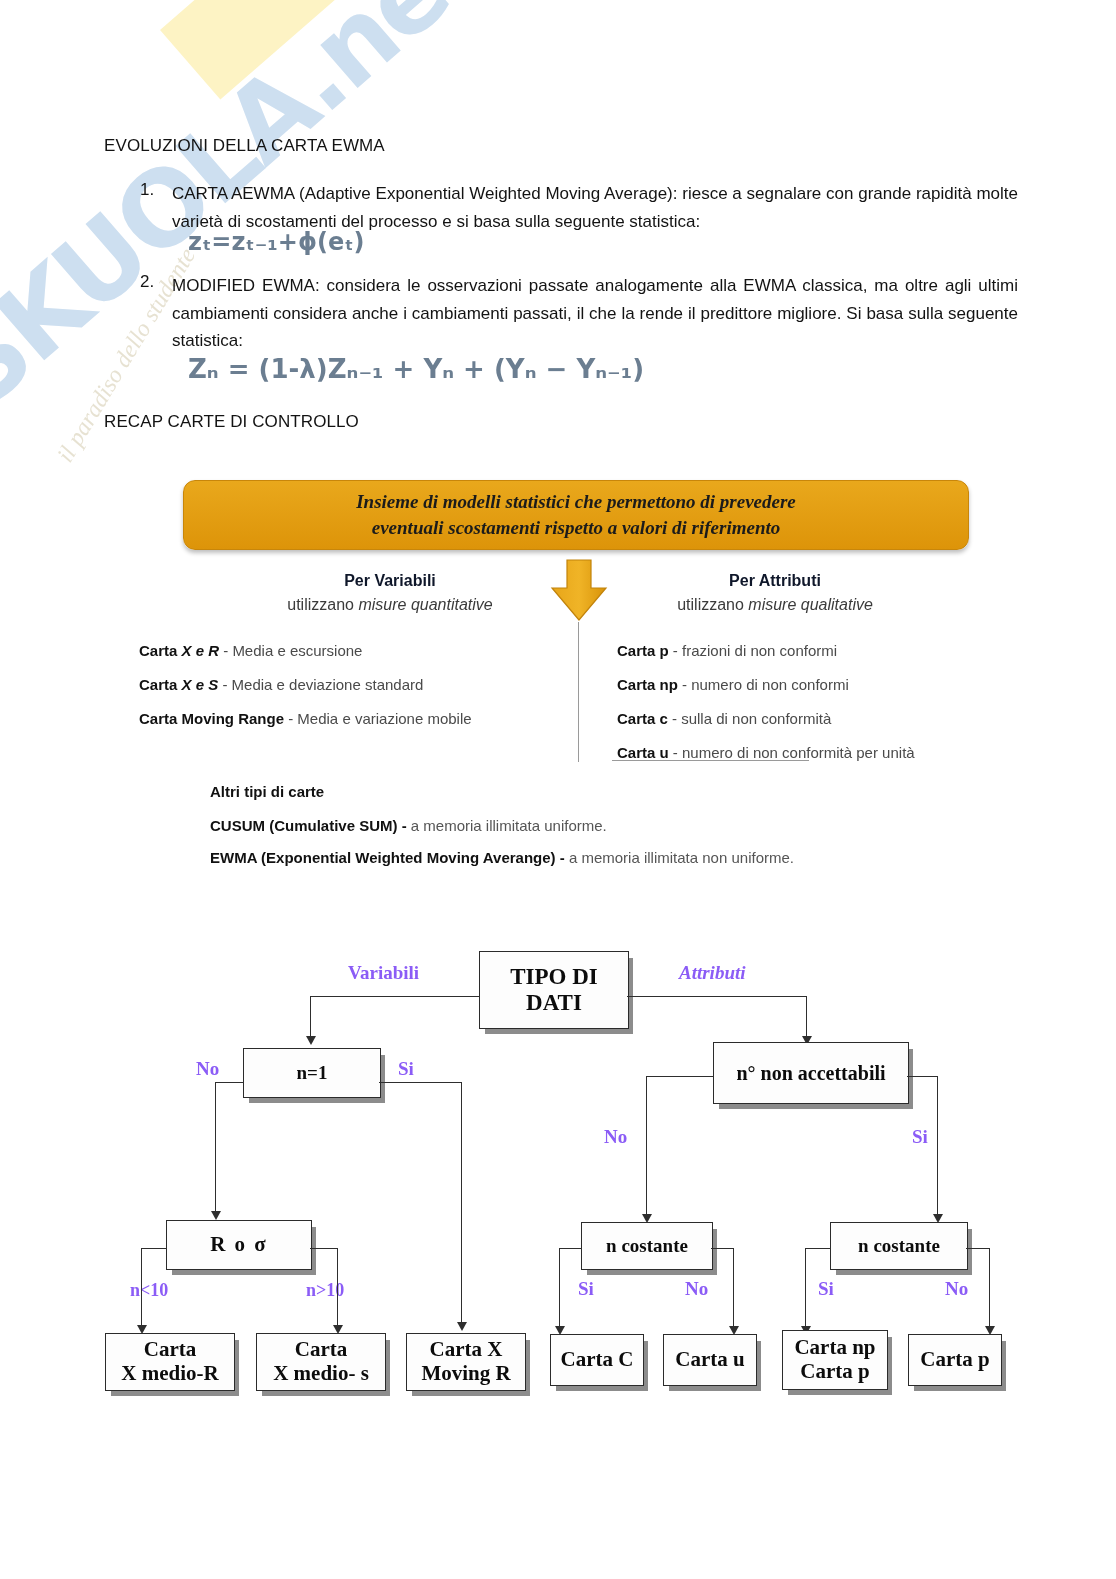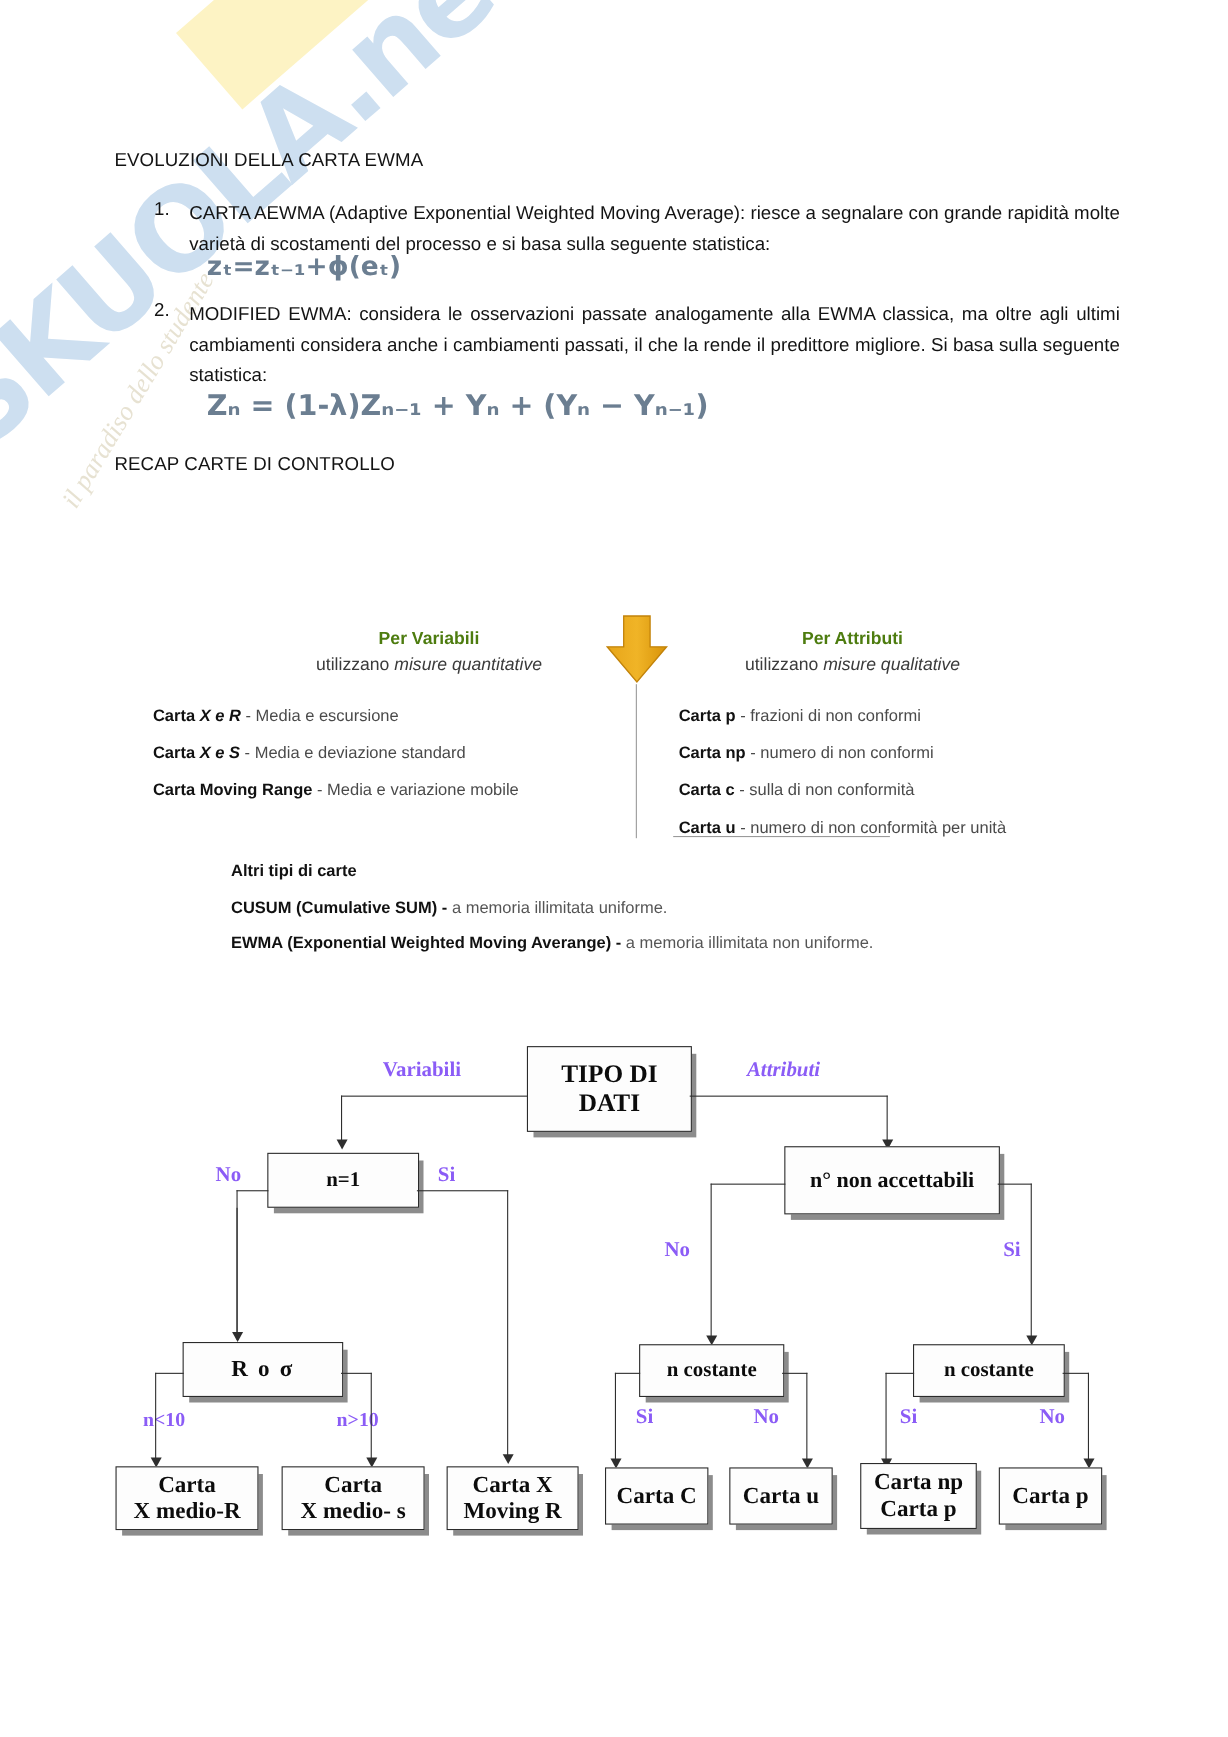--- a/index.html
+++ b/index.html
@@ -29,21 +29,21 @@
   
   .recap{position:absolute;left:0;top:470px;width:1116px;height:420px;z-index:2;}
   .obox{position:absolute;left:183px;top:10px;width:784px;height:68px;border-radius:12px;
         background:linear-gradient(#e9a81c,#dd9409);border:1px solid #c8860a;
         box-shadow:0 3px 4px rgba(0,0,0,.25);}
   .obox .t{position:absolute;inset:0;display:flex;flex-direction:column;align-items:center;justify-content:center;
            font-family:"Liberation Serif", serif;font-style:italic;font-weight:bold;font-size:19px;color:#1b1b1b;line-height:1.35;}
   .arrow{position:absolute;left:546px;top:88px;width:66px;height:66px;z-index:3;}
   .vdiv{position:absolute;left:578px;top:152px;width:1px;height:140px;background:#9a9a9a;}
   .hrule{position:absolute;left:612px;top:290px;width:197px;height:1px;background:#9a9a9a;}
-  .colhead{position:absolute;text-align:center;font-size:16px;font-weight:bold;color:#4d7c0f;}
+  .colhead{position:absolute;text-align:center;font-size:16px;font-weight:bold;color:#0f172a;}
   .colsub{position:absolute;text-align:center;font-size:16px;color:#3b3b3b;}
   .colsub i{font-style:italic;text-align:center;}
   .itm{position:absolute;font-size:15px;color:#4a4a4a;white-space:nowrap;}
   .itm b{color:#111;font-weight:bold;}
   .itm i{font-weight:bold;font-style:italic;color:#111;}
   .alt-h{position:absolute;font-size:15px;font-weight:bold;color:#111;}
   .alt-r{position:absolute;font-size:15px;color:#555;white-space:nowrap;}
   .alt-r b{color:#111;font-weight:bold;}
 
   
@@ -81,20 +81,26 @@
 
     <div class="num" style="left:140px;top:272px;">2.</div>
     <div class="para" style="left:172px;top:272px;width:846px;">MODIFIED EWMA: considera le osservazioni passate analogamente alla EWMA classica, ma oltre agli ultimi cambiamenti considera anche i cambiamenti passati, il che la rende il predittore migliore. Si basa sulla seguente statistica:</div>
     <div class="formula" style="left:188px;top:354px;font-size:26px;">Zₙ = (1-λ)Zₙ₋₁ + Yₙ + (Yₙ − Yₙ₋₁)</div>
 
     <div class="h-line" style="left:104px;top:412px;">RECAP CARTE DI CONTROLLO</div>
   </div>
 
   <div class="recap">
 
+    <div class="obox">
+      <div class="t">
+        <span>Insieme di modelli statistici che permettono di prevedere</span>
+        <span>eventuali scostamenti rispetto a valori di riferimento</span>
+      </div>
+    </div>
 
     <svg class="arrow" viewBox="0 0 66 66">
       <defs>
         <linearGradient id="og" x1="0" y1="0" x2="1" y2="0">
           <stop offset="0" stop-color="#e7a519"></stop>
             <stop offset="0.5" stop-color="#f0b427"></stop>
             <stop offset="1" stop-color="#d89309"></stop>
         </linearGradient>
       </defs>
       <path d="M21 2 L45 2 L45 30 L60 30 L33 62 L6 30 L21 30 Z" fill="url(#og)" stroke="#c2830a" stroke-width="1.2"></path>

